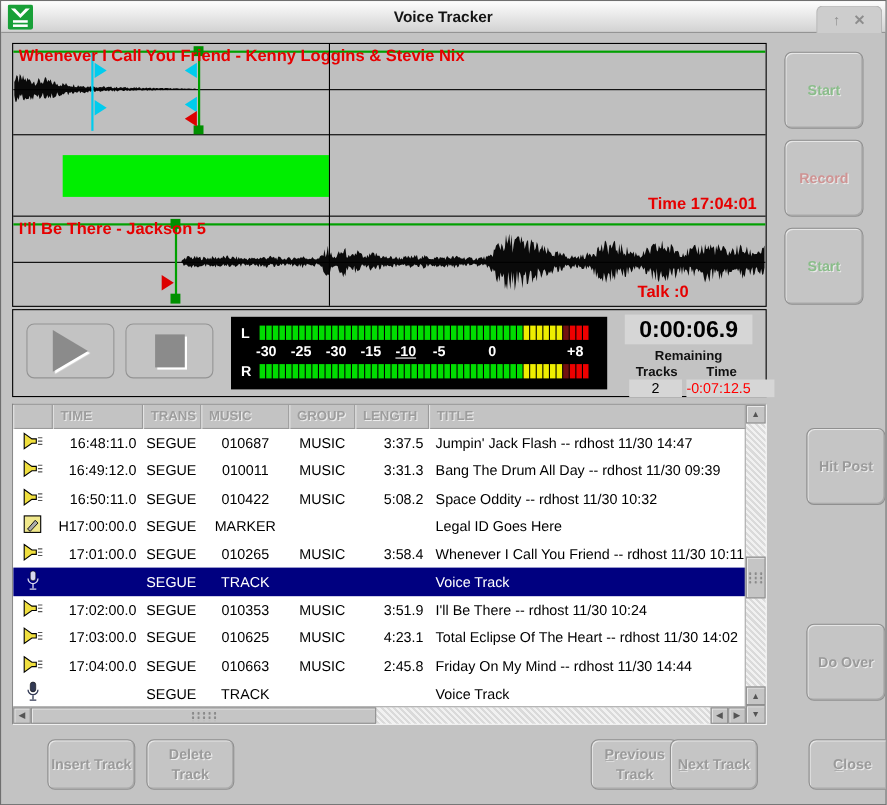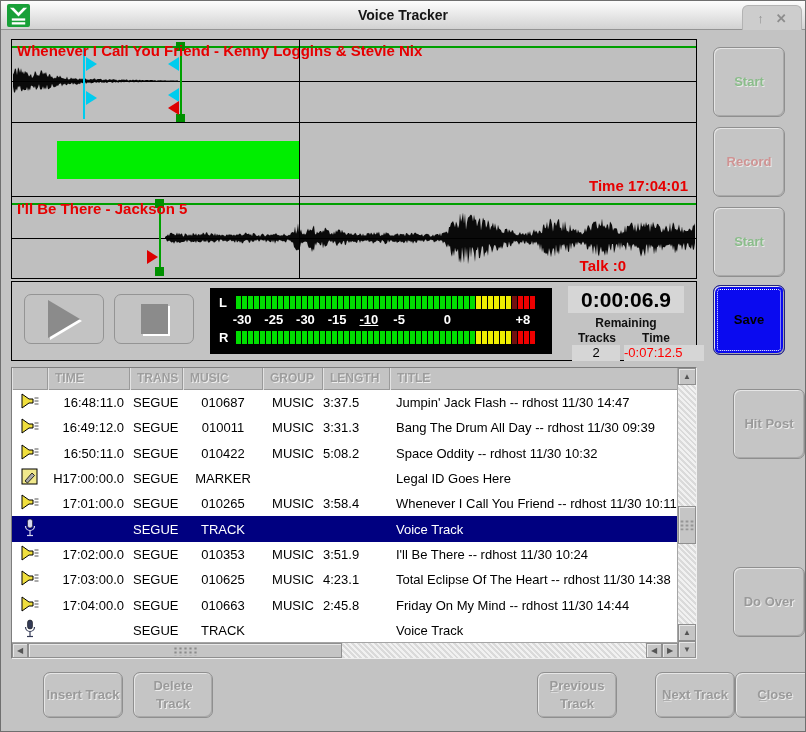--- a/index.html
+++ b/index.html
@@ -78,21 +78,21 @@
     box-shadow:inset 1px 0 0 #e3e3e3;overflow:hidden;white-space:nowrap;}
   .rowswrap{position:absolute;left:0;top:22px;width:666px;height:252px;overflow:hidden;background:#fff;}
   .lrow{height:25.3px;display:flex;align-items:center;font-size:13px;color:#000;white-space:nowrap;}
   .lrow.sel{background:#000080;color:#fff;}
   .c{overflow:hidden;}
   .ci{width:36px;text-align:center;}
   .ctime{width:82px;text-align:right;padding-right:6px;}
   .ctrans{width:53px;padding-left:3px;}
   .ccart{width:80px;text-align:center;}
   .cgroup{width:60px;text-align:center;}
-  .clen{width:67px;padding-right:5px;}
+  .clen{width:67px;text-align:right;padding-right:5px;}
   .ctitle{flex:1;padding-left:6px;}
   .dither{background:repeating-linear-gradient(45deg,#f1f1f1 0 2px,#dadada 2px 4px);}
   .vscroll{position:absolute;right:0;top:0;width:19px;height:290px;border-left:1px solid #a5a5a5;}
   .hscroll{position:absolute;left:0;bottom:0;width:666px;height:16px;border-top:1px solid #a5a5a5;}
   .sbtn{position:absolute;background:#c5c5c5;border:1px solid #8f8f8f;
     box-shadow:inset 1px 1px 0 #e8e8e8;display:flex;align-items:center;justify-content:center;
     font-size:8px;color:#555;}
   .thumb{position:absolute;background:#c5c5c5;border:1px solid #8f8f8f;box-shadow:inset 1px 1px 0 #e8e8e8;}
   .grip{position:absolute;left:50%;top:50%;transform:translate(-50%,-50%);width:15px;height:11px;
     background-image:radial-gradient(circle,#8a8a8a 1px,transparent 1.3px);background-size:5px 4px;}
@@ -284,21 +284,20 @@
     <div class="remlabel">Remaining</div>
     <div class="sublabel" style="left:556px;width:58px">Tracks</div>
     <div class="sublabel" style="left:616px;width:56px">Time</div>
     <div class="subbox" style="left:560px;width:48px;text-align:center">2</div>
     <div class="subbox" style="left:612px;width:80px;color:#ff0000;white-space:nowrap">-0:07:12.5</div>
   </div>
 
   <div class="btn side greentxt" style="top:46px">Start</div>
   <div class="btn side redtxt" style="top:126px">Record</div>
   <div class="btn side greentxt" style="top:206px">Start</div>
-  <div class="btn side save" style="top:284px">Save</div>
   <div class="btn side engr" style="top:388px">Hit Post</div>
   <div class="btn side engr" style="top:566px">Do Over</div>
 
   <div class="log">
     <div class="loghead">
       <div class="hcell" style="width:36px"></div>
       <div class="hcell" style="width:82px">TIME</div>
       <div class="hcell" style="width:53px">TRANS</div>
       <div class="hcell" style="width:80px">MUSIC</div>
       <div class="hcell" style="width:60px">GROUP</div>
@@ -395,21 +394,21 @@
         <div class="lrow">
           <div class="c ci"><span><svg width="20" height="18" viewBox="0 0 20 18">
                 <polygon points="2,2 9,7 13,7 13,11 9,11 2,16" fill="#f0df3e" stroke="#000" stroke-width="1"></polygon>
                 <path d="M14.5 6 h4 M14.5 9 h4 M14.5 12 h4" stroke="#555" stroke-width="1" fill="none"></path>
               </svg></span></div>
           <div class="c ctime">17:03:00.0</div>
           <div class="c ctrans">SEGUE</div>
           <div class="c ccart">010625</div>
           <div class="c cgroup">MUSIC</div>
           <div class="c clen">4:23.1</div>
-          <div class="c ctitle">Total Eclipse Of The Heart -- rdhost 11/30 14:38</div>
+          <div class="c ctitle">Total Eclipse Of The Heart -- rdhost 11/30 14:02</div>
         </div>
         <div class="lrow">
           <div class="c ci"><span><svg width="20" height="18" viewBox="0 0 20 18">
                 <polygon points="2,2 9,7 13,7 13,11 9,11 2,16" fill="#f0df3e" stroke="#000" stroke-width="1"></polygon>
                 <path d="M14.5 6 h4 M14.5 9 h4 M14.5 12 h4" stroke="#555" stroke-width="1" fill="none"></path>
               </svg></span></div>
           <div class="c ctime">17:04:00.0</div>
           <div class="c ctrans">SEGUE</div>
           <div class="c ccart">010663</div>
           <div class="c cgroup">MUSIC</div>
@@ -445,16 +444,16 @@
           <div class="grip"></div>
         </div>
       <div class="sbtn" style="left:634px;top:0;width:16px;height:15px">◀</div>
       <div class="sbtn" style="left:650px;top:0;width:16px;height:15px">▶</div>
     </div>
   </div>
 
   <div class="btn bottombtn engr" style="left:22px">Insert Track</div>
   <div class="btn bottombtn engr" style="left:112px">Delete Track</div>
   <div class="btn bottombtn engr" style="left:516px">P̲revious Track</div>
-  <div class="btn bottombtn engr" style="left:634px">N̲ext Track</div>
+  <div class="btn bottombtn engr" style="left:588px">N̲ext Track</div>
   <div class="btn bottombtn engr" style="left:714px">C̲lose</div>
 
 </div>
 
 </body></html>

